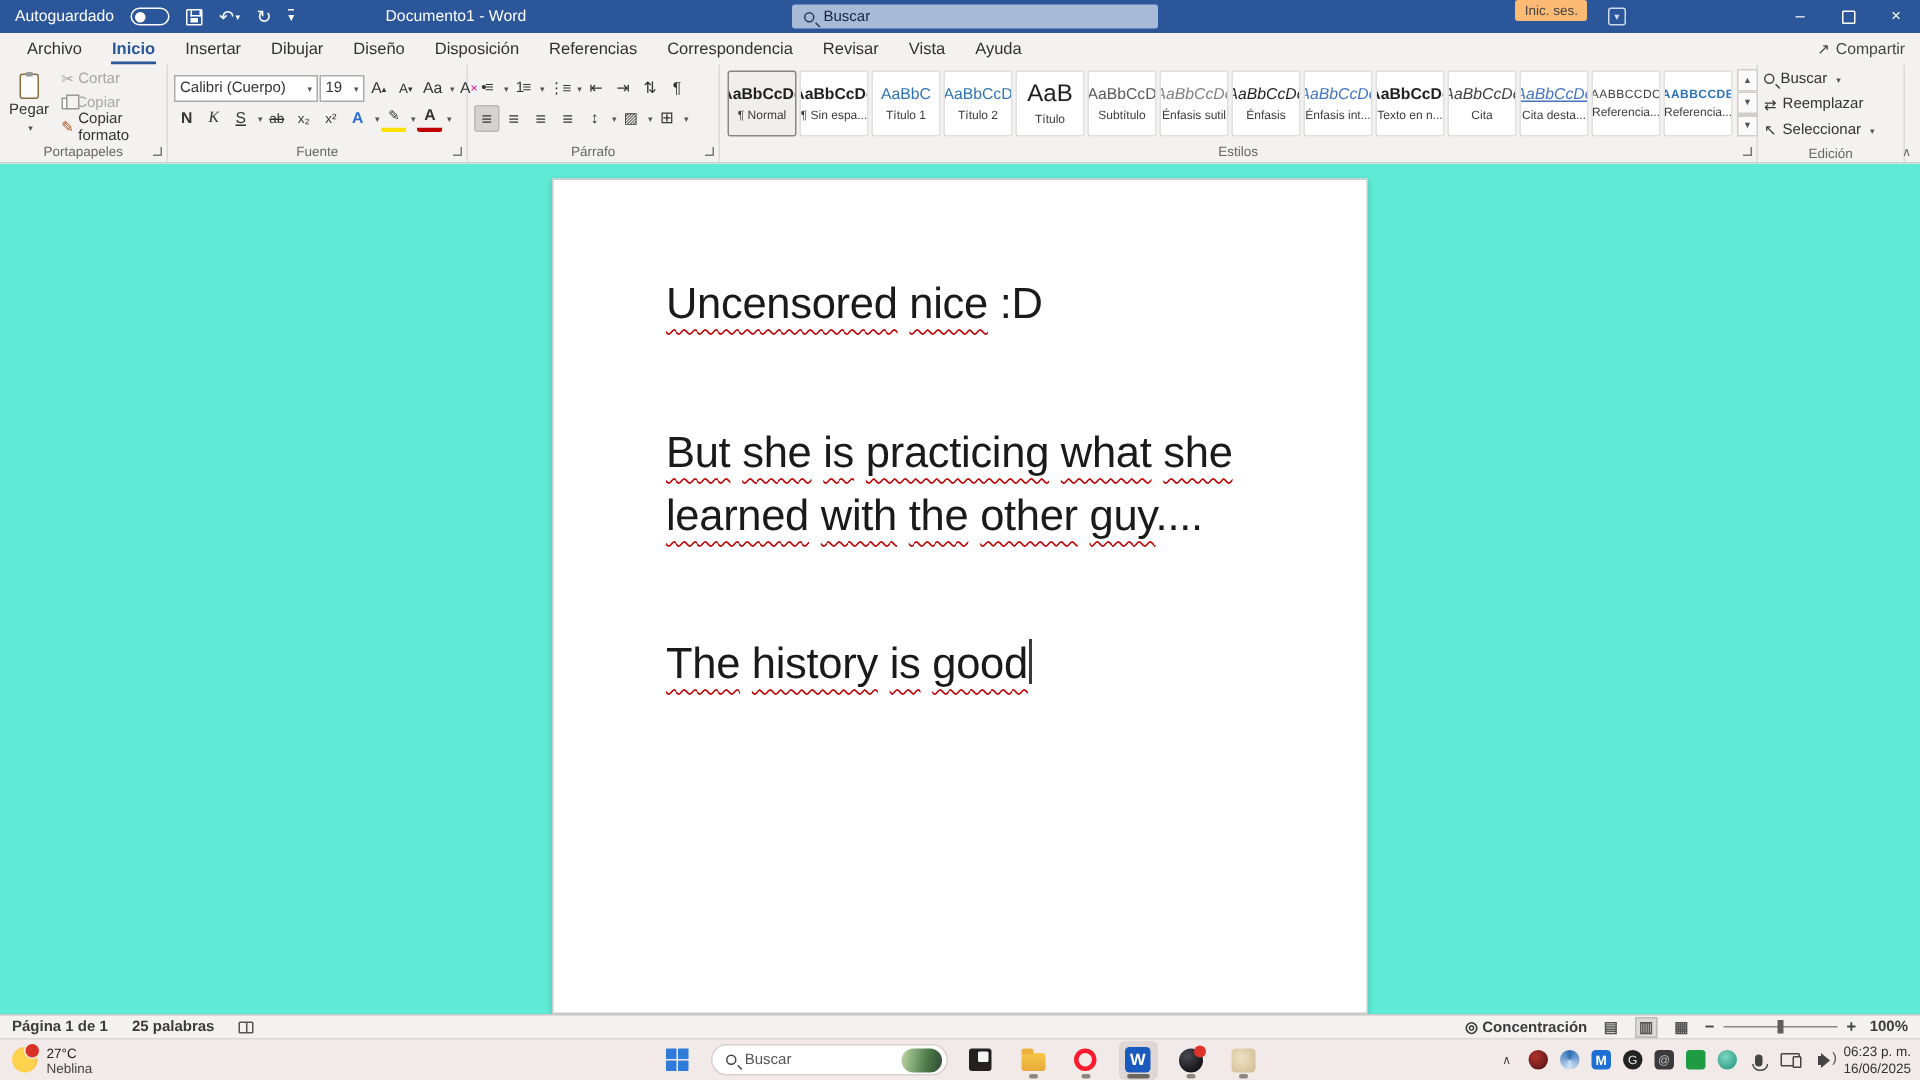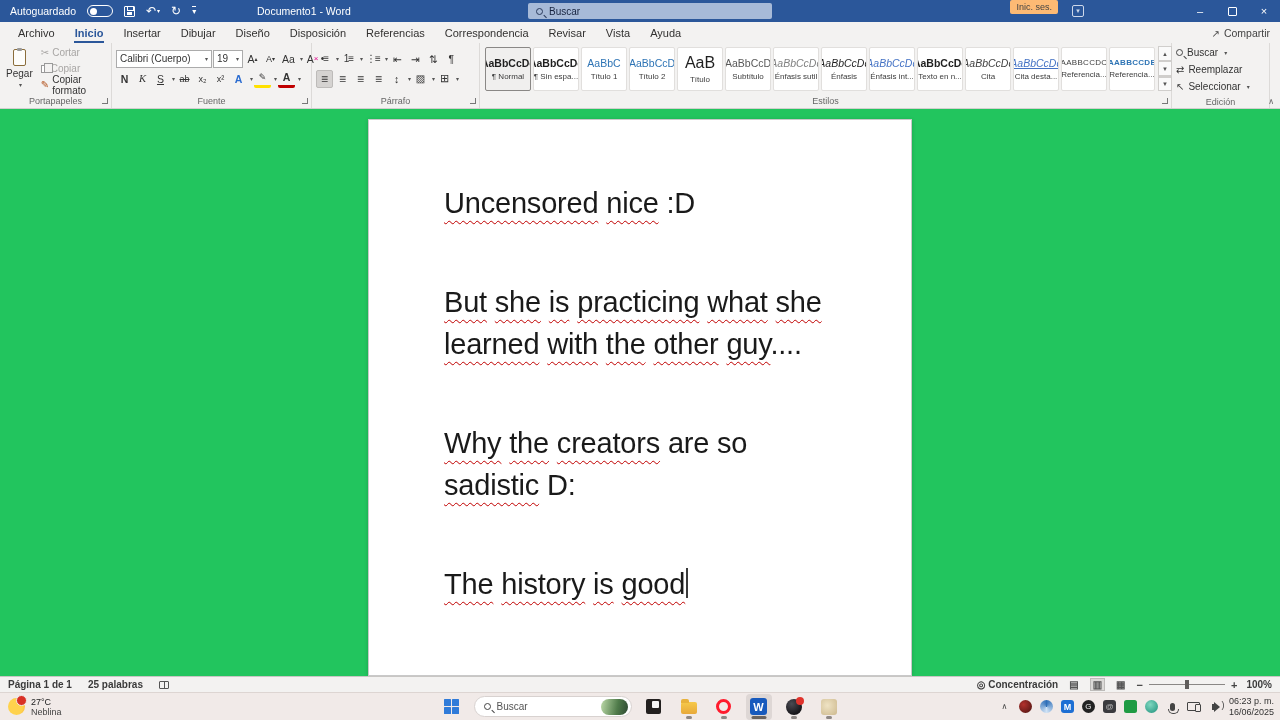--- a/index.html
+++ b/index.html
@@ -118,21 +118,21 @@
   .gsb.more { border-top-width:2px; }
 
   
   .g-edit { width:98px; }
   .erow { display:flex; align-items:center; gap:4px; font-size:10px; color:#333; height:15px; }
   .ic-rep::before { content:"⇄"; font-size:10px; }
   .ic-selp::before { content:"↖"; font-size:10px; }
   .collapse-rbn { position:absolute; right:6px; bottom:2px; font-size:8px; color:#666; }
 
   
-  .docarea { height:567px; background:#22c55e; overflow:hidden; display:flex; justify-content:center; }
+  .docarea { height:567px; background:#5eead4; overflow:hidden; display:flex; justify-content:center; }
   .page { width:544px; margin-top:10px; background:#fff; border:1px solid #c9c9c9; box-shadow:0 1px 4px rgba(0,0,0,.18); padding:62px 0 0 75px; }
   .doctext { width:472px; font-size:29px; line-height:42px; color:#1a1a1a; letter-spacing:-0.2px; }
   .doctext p { margin:0 0 57px; }
   .doctext .sp { text-decoration-line:underline; text-decoration-style:wavy; text-decoration-color:#c00000; text-decoration-thickness:1.2px; text-underline-offset:7px; }
   .caret { display:inline-block; width:2px; height:30px; background:#3a3a3a; margin-left:1px; vertical-align:-4px; animation:blink 1.1s steps(1) infinite; }
   @keyframes blink { 50% { opacity:0; } }
 
   
   .statusbar { height:16px; background:#f3f2f1; border-top:1px solid #c8c6c4; display:flex; align-items:center; font-size:10px; color:#3b3b3b; padding:0 8px;font-weight:bold; }
   .statusbar .sleft { display:flex; align-items:center; gap:16px; }
@@ -487,21 +487,20 @@
   </section>
 
   <span class="collapse-rbn">∧</span>
 </div>
 
 <main class="docarea">
   <div class="page">
     <div class="doctext">
         <p><span class="sp">Uncensored</span> <span class="sp">nice</span> <span>:D</span></p>
         <p><span class="sp">But</span> <span class="sp">she</span> <span class="sp">is</span> <span class="sp">practicing</span> <span class="sp">what</span> <span class="sp">she</span><br><span class="sp">learned</span> <span class="sp">with</span> <span class="sp">the</span> <span class="sp">other</span> <span class="sp">guy</span><span>....</span></p>
-        <p><span class="sp">Why</span> <span class="sp">the</span> <span class="sp">creators</span> <span>are</span> <span>so</span><br><span class="sp">sadistic</span> <span>D:</span></p>
         <p><span class="sp">The</span> <span class="sp">history</span> <span class="sp">is</span> <span class="sp">good</span><span class="caret"></span></p>
       </div>
   </div>
 </main>
 
 <footer class="statusbar">
   <div class="sleft">
     <span>Página 1 de 1</span>
     <span>25 palabras</span>
     <span class="book"></span>

